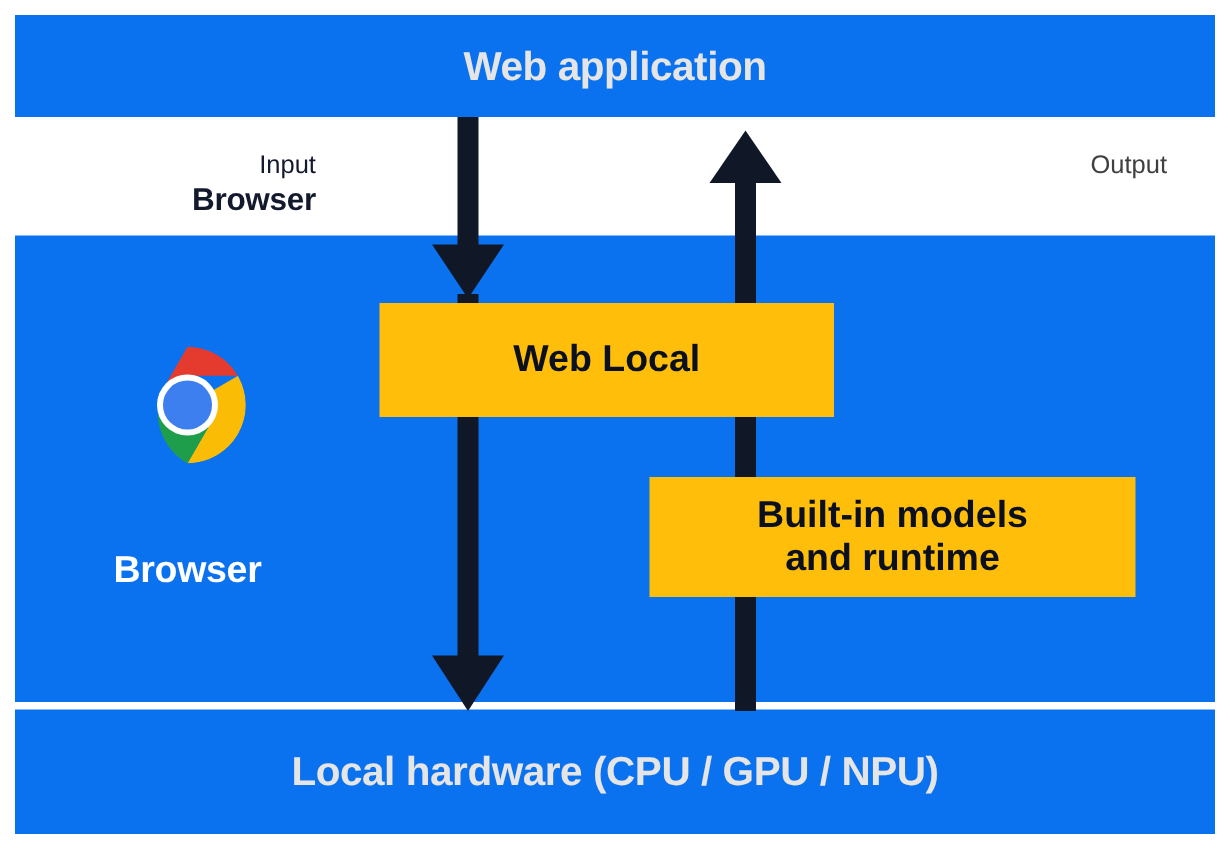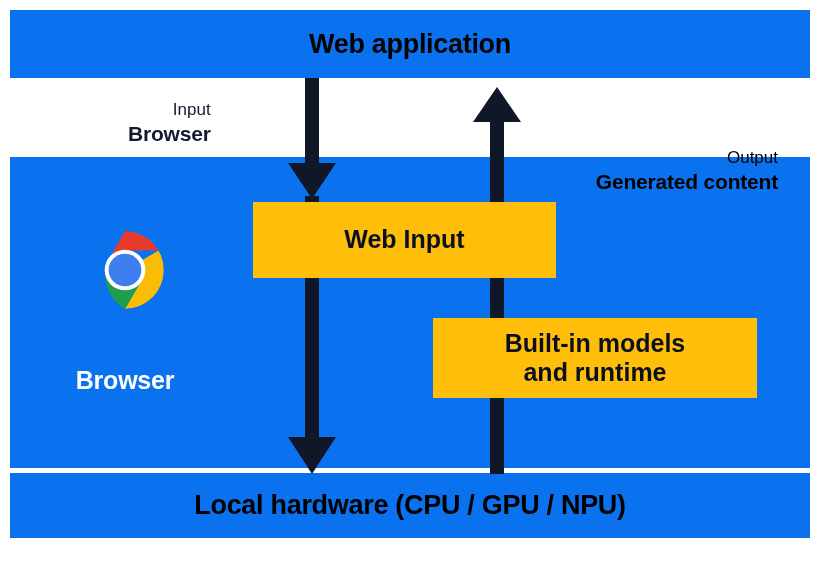--- a/index.html
+++ b/index.html
@@ -11,24 +11,24 @@
   }
   #stage{position:relative;width:820px;height:566px;}
 
   .band{
     position:absolute;
     background:var(--blue,#0b72ef);
     display:flex;align-items:center;justify-content:center;
   }
   #band-web-application{left:10px;top:10px;width:800px;height:68px;}
   #band-browser{left:10px;top:157px;width:800px;height:311px;}
-  #band-local-hardware{left:10px;top:473px;width:800px;height:65px;}
+  #band-local-hardware{left:10px;top:473px;width:800px;height:83px;}
 
   .band-title{
-    color:#000000;
+    color:#e5e5e5;
     font-weight:bold;
     font-size:27px;
     letter-spacing:-0.3px;
     white-space:nowrap;
   }
 
   
   .arrow-layer{position:absolute;left:0;top:0;width:820px;height:566px;pointer-events:none;}
 
   
@@ -93,27 +93,26 @@
       <rect x="490" y="116" width="14" height="358" fill="#101828"></rect>
       <polygon points="473,122 521,122 497,87" fill="#101828"></polygon>
     </g>
   </svg>
 
   <div class="io-label" id="io-input" style="color: rgb(19, 26, 46);">
     <span class="io-kind">Input</span>
     <span class="io-value">Browser</span>
   </div>
 
-  <div class="io-label" id="io-output" style="color: #000000; margin-top: 48px;">
+  <div class="io-label" id="io-output" style="color: #404040;">
     <span class="io-kind">Output</span>
-    <span class="io-value">Generated content</span>
   </div>
 
   <div class="api-box" id="box-web-apis" style="background: rgb(255, 190, 10);">
-    <span>Web Input</span>
+    <span>Web Local</span>
   </div>
 
   <div class="api-box" id="box-built-in-models" style="background: rgb(255, 190, 10);">
     <span>
       <span>Built-in models</span><br>
       <span>and runtime</span>
     </span>
   </div>
 
   <div id="browser-node">

